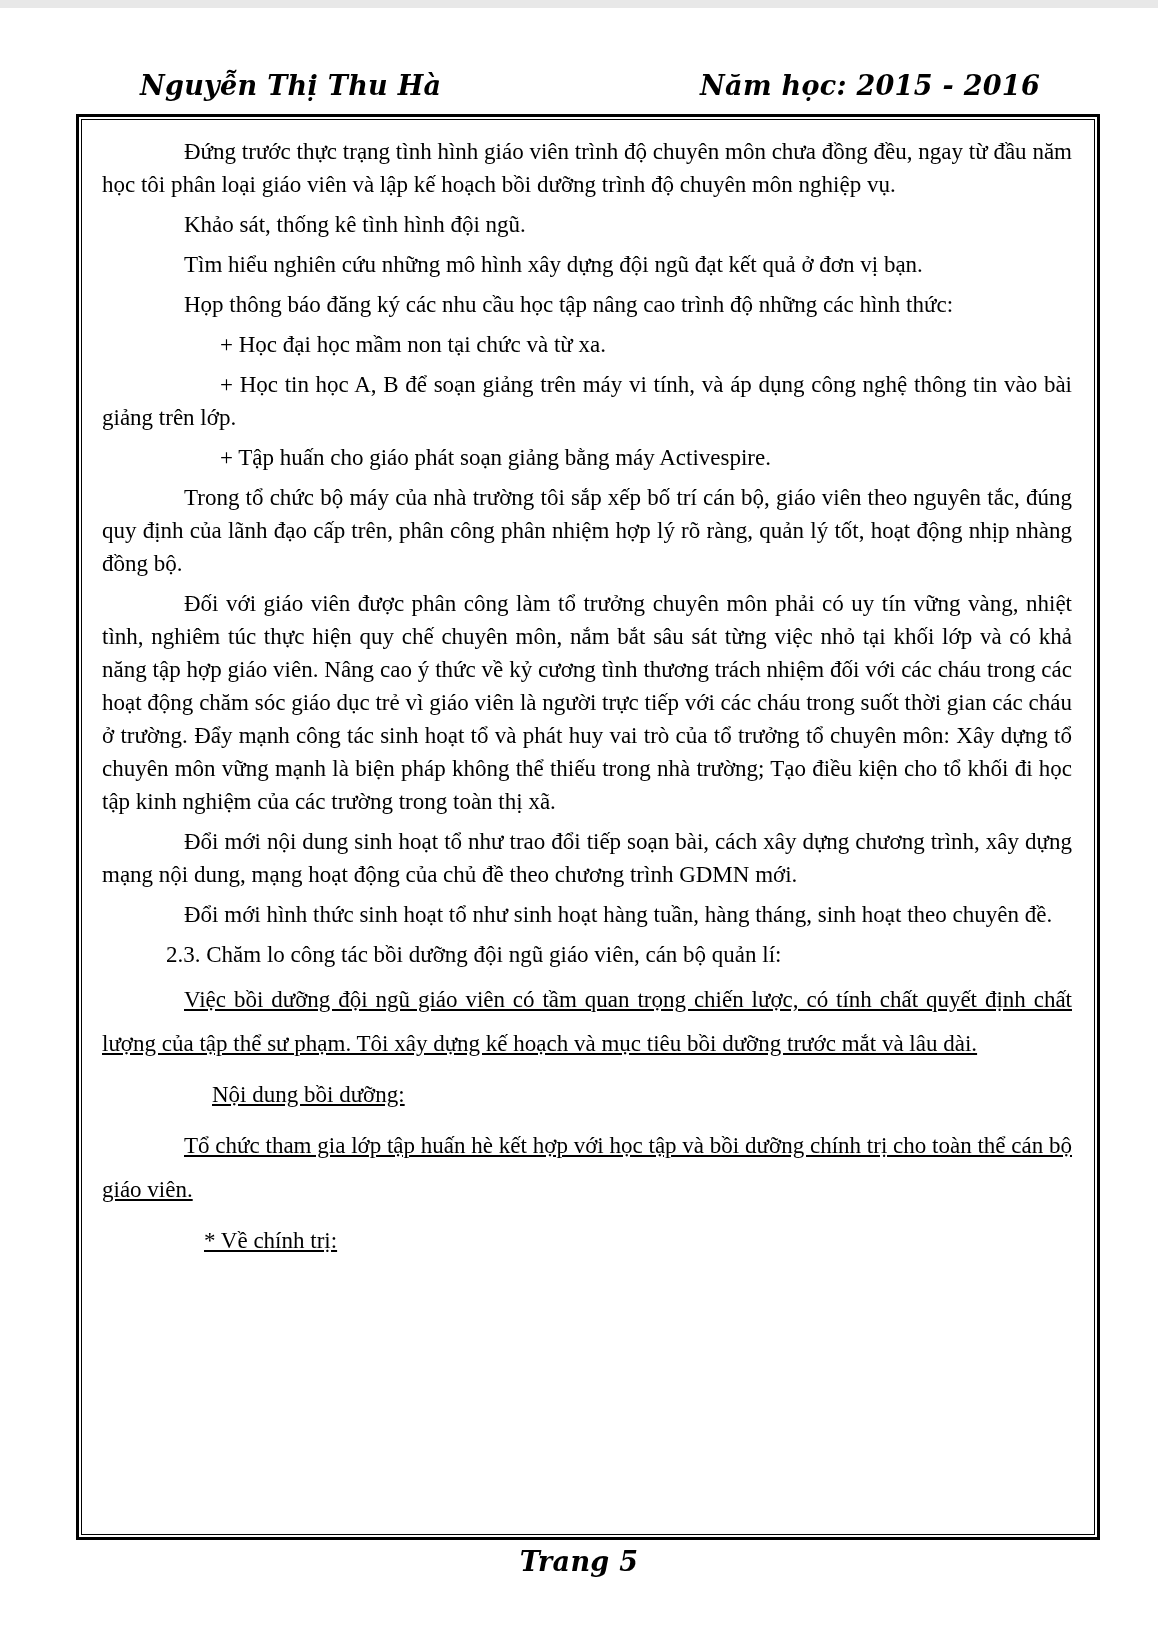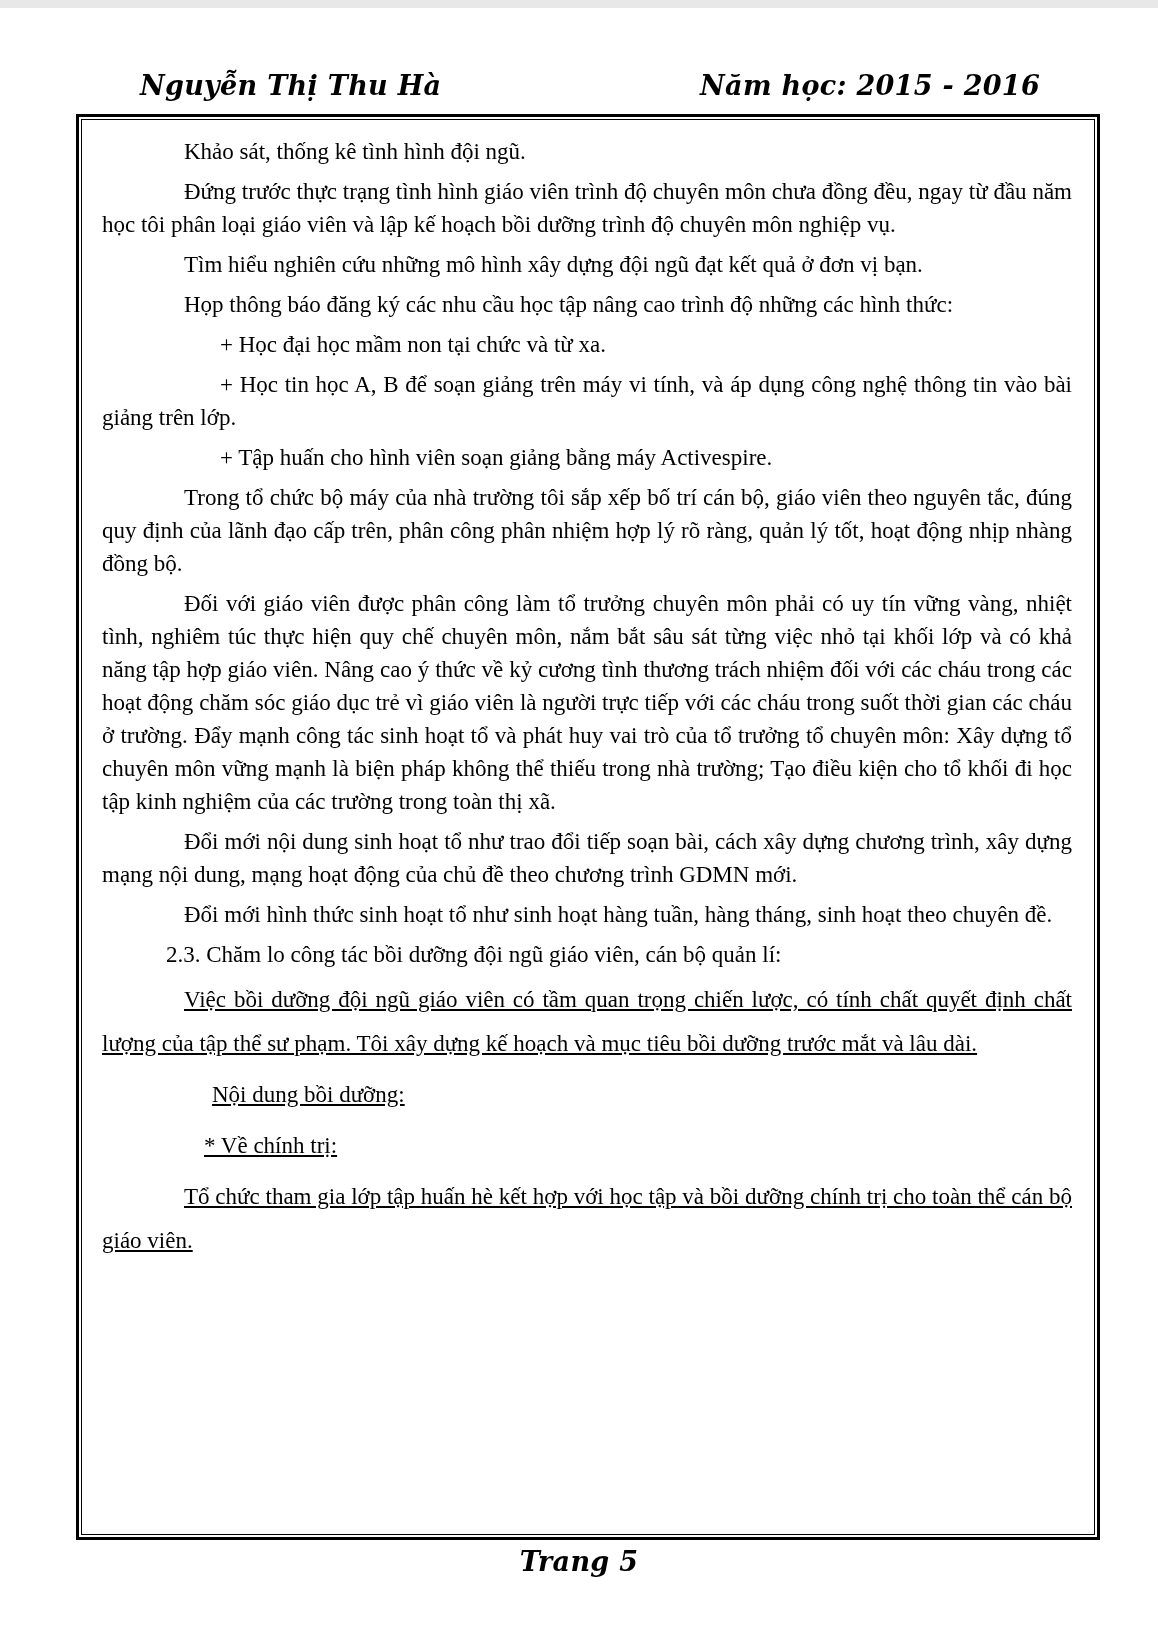--- a/index.html
+++ b/index.html
@@ -73,36 +73,36 @@
 
 <div class="page">
 
   <div class="header">
     <span class="script">Nguyễn Thị Thu Hà</span>
     <span class="script">Năm học: 2015 - 2016</span>
   </div>
 
   <div class="content-box">
     <div class="content-inner">
+      <p class="para">Đứng trước thực trạng tình hình giáo viên trình độ chuyên môn chưa đồng đều, ngay từ đầu năm học tôi phân loại giáo viên và lập kế hoạch bồi dưỡng trình độ chuyên môn nghiệp vụ.</p>
       <p class="para">Khảo sát, thống kê tình hình đội ngũ.</p>
-      <p class="para">Đứng trước thực trạng tình hình giáo viên trình độ chuyên môn chưa đồng đều, ngay từ đầu năm học tôi phân loại giáo viên và lập kế hoạch bồi dưỡng trình độ chuyên môn nghiệp vụ.</p>
       <p class="para">Tìm hiểu nghiên cứu những mô hình xây dựng đội ngũ đạt kết quả ở đơn vị bạn.</p>
       <p class="para">Họp thông báo đăng ký các nhu cầu học tập nâng cao trình độ những các hình thức:</p>
       <p class="para plus">+ Học đại học mầm non tại chức và từ xa.</p>
       <p class="para plus">+ Học tin học A, B để soạn giảng trên máy vi tính, và áp dụng công nghệ thông tin vào bài giảng trên lớp.</p>
-      <p class="para plus">+ Tập huấn cho hình viên soạn giảng bằng máy Activespire.</p>
+      <p class="para plus">+ Tập huấn cho giáo phát soạn giảng bằng máy Activespire.</p>
       <p class="para">Trong tổ chức bộ máy của nhà trường tôi sắp xếp bố trí cán bộ, giáo viên theo nguyên tắc, đúng quy định của lãnh đạo cấp trên, phân công phân nhiệm hợp lý rõ ràng, quản lý tốt, hoạt động nhịp nhàng đồng bộ.</p>
       <p class="para">Đối với giáo viên được phân công làm tổ trưởng chuyên môn phải có uy tín vững vàng, nhiệt tình, nghiêm túc thực hiện quy chế chuyên môn, nắm bắt sâu sát từng việc nhỏ tại khối lớp và có khả năng tập hợp giáo viên. Nâng cao ý thức về kỷ cương tình thương trách nhiệm đối với các cháu trong các hoạt động chăm sóc giáo dục trẻ vì giáo viên là người trực tiếp với các cháu trong suốt thời gian các cháu ở trường. Đẩy mạnh công tác sinh hoạt tổ và phát huy vai trò của tổ trưởng tổ chuyên môn: Xây dựng tổ chuyên môn vững mạnh là biện pháp không thể thiếu trong nhà trường; Tạo điều kiện cho tổ khối đi học tập kinh nghiệm của các trường trong toàn thị xã.</p>
       <p class="para">Đổi mới nội dung sinh hoạt tổ như trao đổi tiếp soạn bài, cách xây dựng chương trình, xây dựng mạng nội dung, mạng hoạt động của chủ đề theo chương trình GDMN mới.</p>
       <p class="para">Đổi mới hình thức sinh hoạt tổ như sinh hoạt hàng tuần, hàng tháng, sinh hoạt theo chuyên đề.</p>
       <p class="para heading">2.3. Chăm lo công tác bồi dưỡng đội ngũ giáo viên, cán bộ quản lí:</p>
       <p class="para loose">Việc bồi dưỡng đội ngũ giáo viên có tầm quan trọng chiến lược, có tính chất quyết định chất lượng của tập thể sư phạm. Tôi xây dựng kế hoạch và mục tiêu bồi dưỡng trước mắt và lâu dài.</p>
       <p class="para loose indent-a">Nội dung bồi dưỡng:</p>
+      <p class="para loose">Tổ chức tham gia lớp tập huấn hè kết hợp với học tập và bồi dưỡng chính trị cho toàn thể cán bộ giáo viên.</p>
       <p class="para loose indent-b">* Về chính trị:</p>
-      <p class="para loose">Tổ chức tham gia lớp tập huấn hè kết hợp với học tập và bồi dưỡng chính trị cho toàn thể cán bộ giáo viên.</p>
     </div>
   </div>
 
   <div class="footer">
     <span class="script">Trang 5</span>
   </div>
 
 </div>
 
 </body></html>

